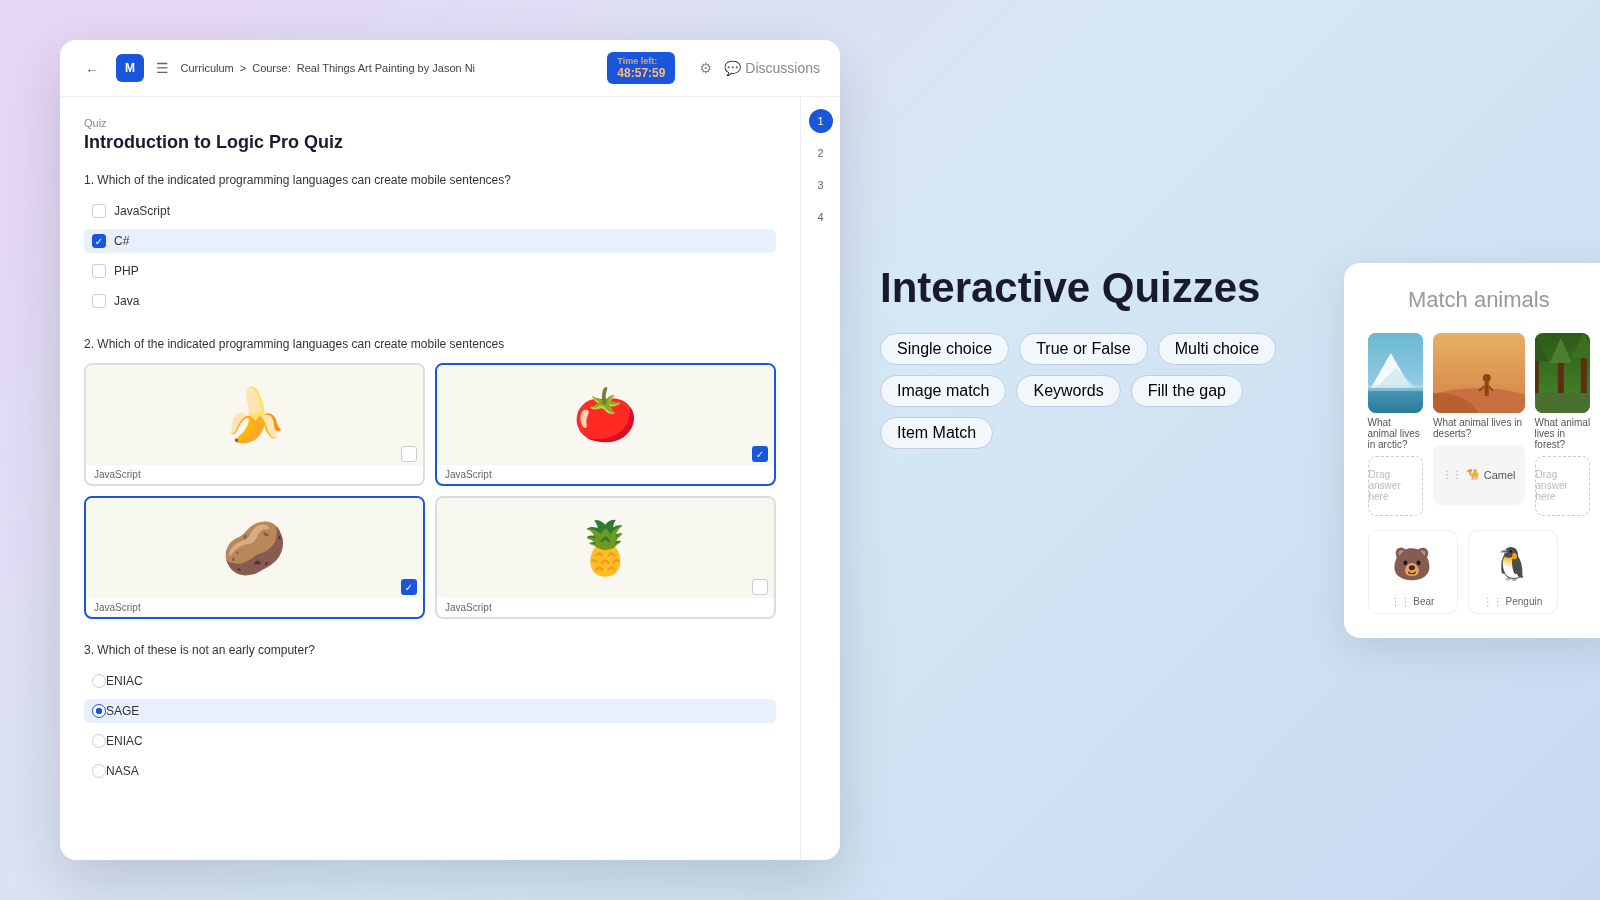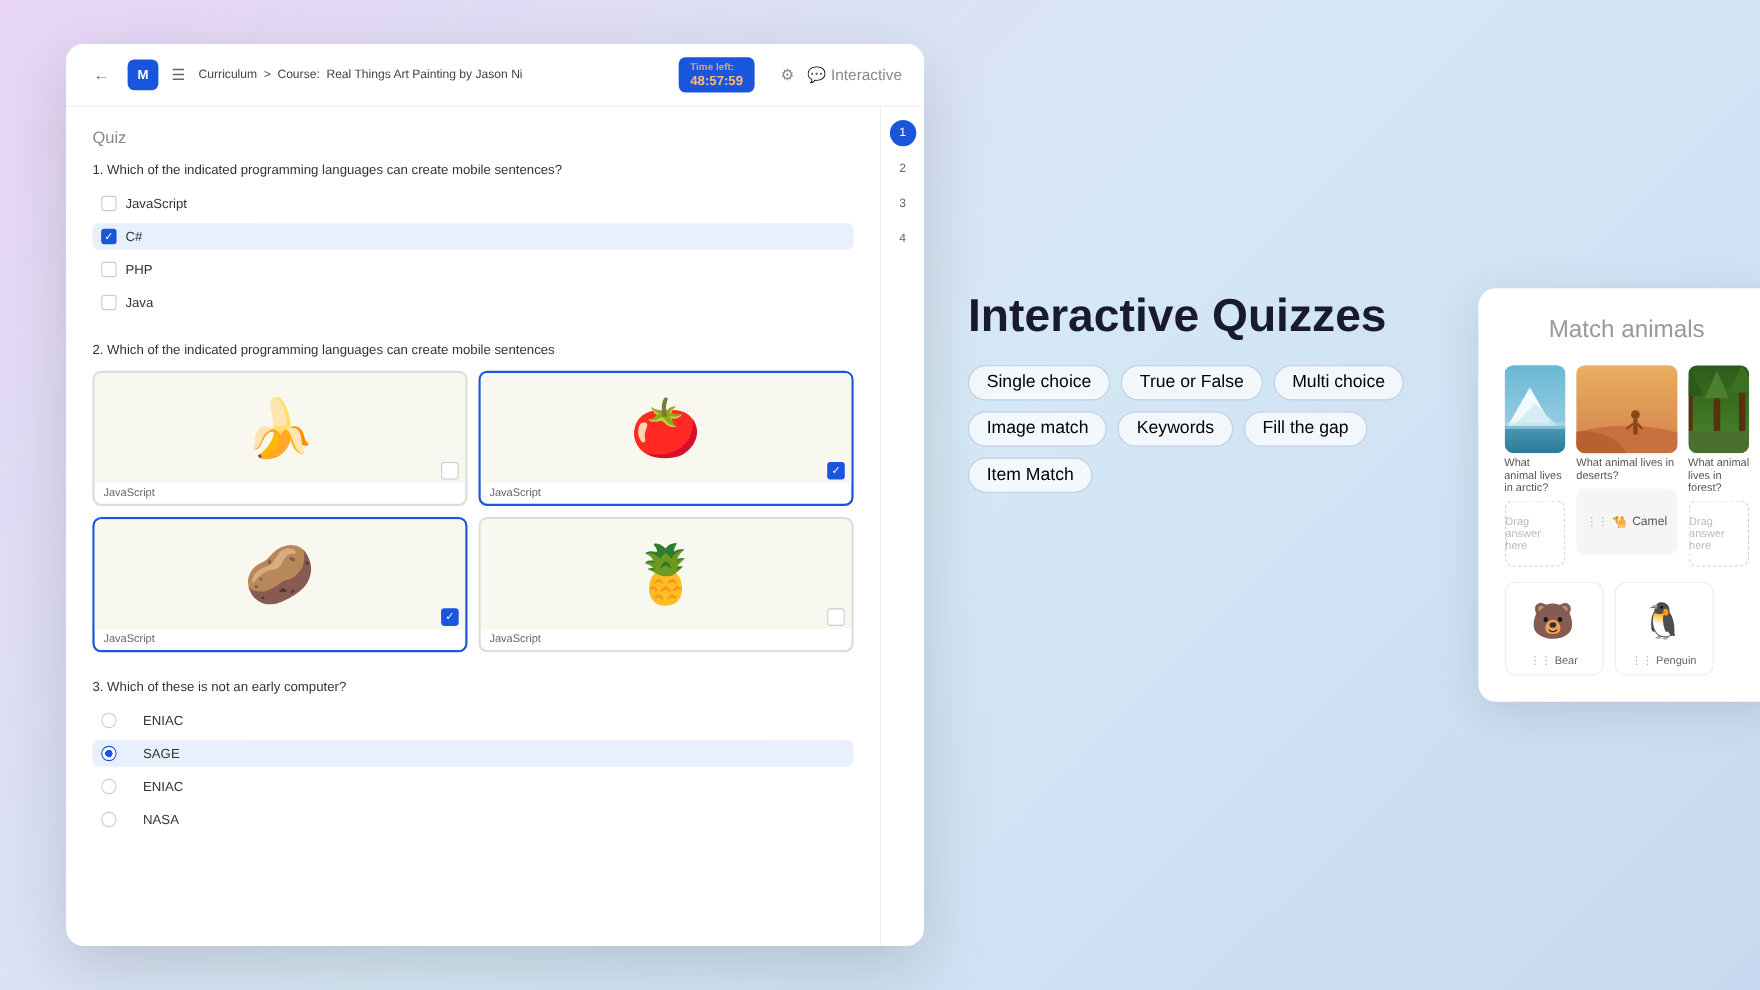--- a/index.html
+++ b/index.html
@@ -93,23 +93,23 @@
       width: 24px; height: 24px;
       border-radius: 50%;
       display: flex; align-items: center; justify-content: center;
       font-size: 11px;
       color: #666;
       cursor: pointer;
     }
     .q-num.active { background: #1a56db; color: white; }
 
     .quiz-label {
-      font-size: 15px;
+      font-size: 11px;
       color: #888;
-      margin-bottom: 13px;
+      margin-bottom: 3px;
     }
     .quiz-title {
       font-size: 18px;
       font-weight: 700;
       color: #1a1a2e;
       margin-bottom: 20px;
     }
 
     .question-block { margin-bottom: 24px; }
     .question-text {
@@ -179,21 +179,21 @@
       display: flex; align-items: center; justify-content: center;
       font-size: 10px;
     }
     .img-check.checked { background: #1a56db; color: white; }
     .img-check.unchecked { border: 1.5px solid #ccc; background: white; }
 
     
     .radio-row {
       display: flex;
       align-items: center;
-      gap: 24px;
+      gap: 0;
       padding: 5px 8px;
       border-radius: 6px;
       margin-bottom: 6px;
       font-size: 12px;
       color: #333;
     }
     .radio-row.selected { background: #e8f0fe; }
     .radio {
       width: 14px; height: 14px;
       border: 1.5px solid #ccc;
@@ -347,27 +347,28 @@
       <span>&gt;</span>
       <span>Course:</span>
       <span>Real Things Art Painting by Jason Ni</span>
     </div>
     <div class="timer-badge">
       <span class="timer-label">Time left:</span>
       <span>48:57:59</span>
     </div>
     <div class="header-icons">
       <span class="header-icon">⚙</span>
-      <span class="header-icon">💬 <span>Interactive</span></span>
+      <span class="header-icon">💬 <span>Discussions</span></span>
     </div>
   </div>
 
   <div class="quiz-content">
     <div class="quiz-main">
       <div class="quiz-label">Quiz</div>
+      <div class="quiz-title">Introduction to Logic Pro Quiz</div>
 
       <div class="question-block">
         <div class="question-text">
           <span>1.</span>
           <span>Which of the indicated programming languages can create mobile sentences?</span>
         </div>
         <div class="option-row">
           <div class="checkbox"></div>
           <span>JavaScript</span>
         </div>

